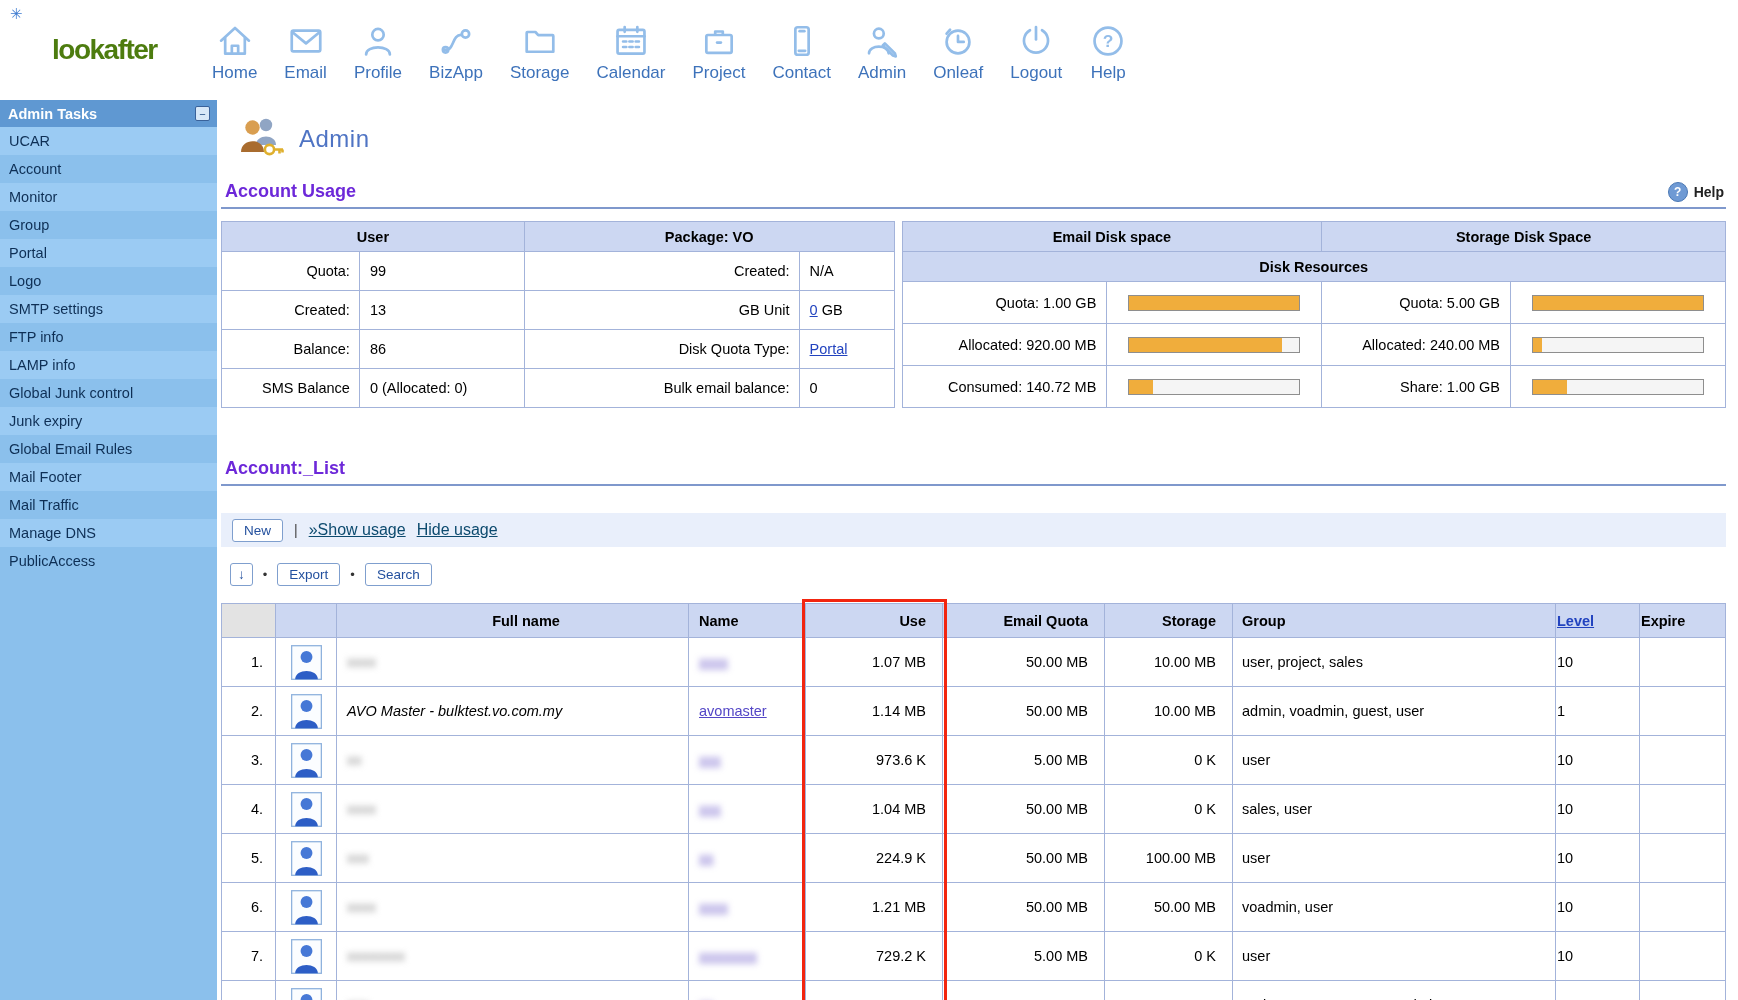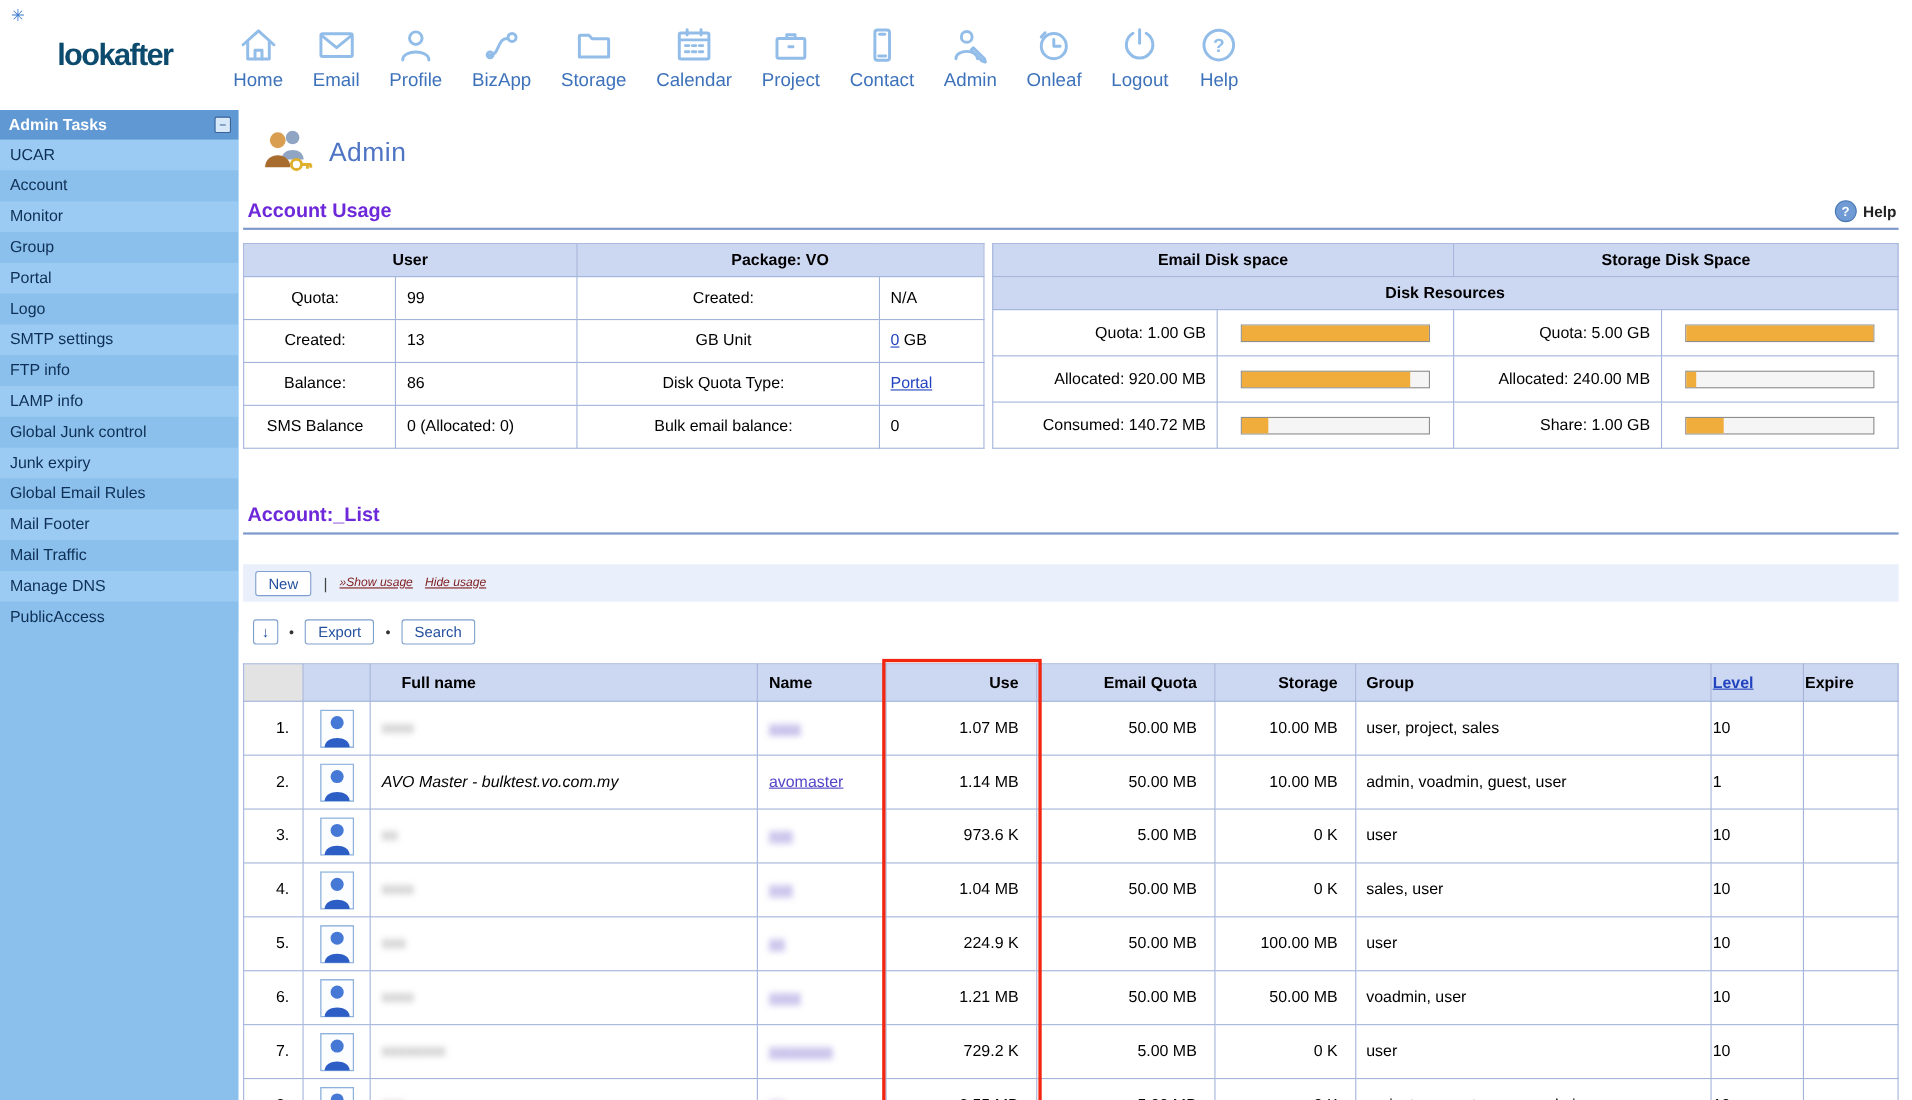--- a/index.html
+++ b/index.html
@@ -2,21 +2,21 @@
 <html><head>
 <meta charset="utf-8">
 <style>
   html,body{margin:0;padding:0;width:1738px;height:1000px;overflow:hidden;background:#fff;
     font-family:"Liberation Sans",sans-serif;}
   .app{position:relative;width:1738px;height:1000px;}
 
   
   .topbar{height:100px;background:#fff;display:flex;align-items:center;position:relative;}
   .sparkle{position:absolute;top:5px;left:10px;color:#3e7bd0;font-size:15px;}
-  .logo{margin-left:52px;font-size:28px;font-weight:bold;color:#0c4a6e;letter-spacing:-1.5px;width:130px;}
+  .logo{margin-left:52px;font-size:28px;font-weight:bold;color:#4d7c0f;letter-spacing:-1.5px;width:130px;}
   .nav-items{display:flex;gap:27px;margin-left:30px;align-items:flex-start;padding-top:4px;}
   .nav-item{display:flex;flex-direction:column;align-items:center;gap:3px;cursor:pointer;}
   .nav-icon{width:38px;height:38px;display:block;}
   .nav-icon svg{width:38px;height:38px;fill:none;stroke:#93bde9;stroke-width:1.7;
     stroke-linecap:round;stroke-linejoin:round;}
   .nav-icon svg text{stroke:none;fill:#93bde9;font-weight:bold;}
   .nav-label{font-size:17px;color:#3d72ba;}
 
   
   .layout{display:flex;height:900px;}
@@ -42,54 +42,54 @@
     color:#fff;font-size:12px;font-weight:bold;text-align:center;line-height:18px;}
   .help-txt{font-size:14px;font-weight:bold;color:#222;}
   .rule{height:2px;background:#7f98cc;margin:0 0 12px 2px;}
 
   
   .usage-row{display:flex;gap:7px;margin-left:2px;}
   .usage-table{border-collapse:collapse;table-layout:fixed;}
   .usage-table th,.usage-table td{border:1px solid #a3b3da;font-size:14.5px;color:#000;}
   .usage-table th{background:#ccd7f2;font-weight:bold;text-align:center;height:27px;}
   .usage-table td{background:#fff;height:36px;}
-  .usage-table td.lbl{text-align:center;padding-right:9px;}
+  .usage-table td.lbl{text-align:right;padding-right:9px;}
   .usage-table td.val{text-align:left;padding-left:10px;}
   .usage-table td.bar-lbl{text-align:right;padding-right:10px;}
   .usage-table td.bar-cell{padding:0;}
   .track{width:170px;height:14px;background:#f5f5f5;border:1px solid #8e8e8e;margin:0 auto;}
   .fill{height:100%;}
 
   a.cell-link{color:#2243bf;text-decoration:underline;}
   a.cell-link.purple{color:#5346c6;text-align:right;}
 
   
   .band{background:#e9effb;height:34px;display:flex;align-items:center;gap:11px;
     padding-left:11px;margin:27px 0 0 2px;}
   .btn{background:#fff;border:1px solid #7f9fce;color:#23509e;font-size:13.5px;padding:3px 11px;
     border-radius:3px;font-family:inherit;cursor:pointer;}
   .btn.small{padding:3px 7px;}
   .sep{color:#444;font-size:14px;}
-  .tb-link{color:#7f1d1d;text-decoration:underline;font-size:11px;font-style:italic;}
+  .tb-link{color:#0c4a6e;text-decoration:underline;font-size:16px;}
   .toolbar2{display:flex;align-items:center;gap:10px;padding-left:11px;margin-top:16px;}
   .dot{color:#333;font-size:13px;}
 
   
   .list-table{border-collapse:collapse;table-layout:fixed;margin:17px 0 0 2px;width:1504px;}
   .list-table th{background:#ccd7f2;border:1px solid #a3b3da;height:31px;font-size:14.5px;
     font-weight:bold;color:#000;}
   .list-table th:first-child{background:#e3e3e3;}
   .list-table td{background:#fff;border:1px solid #a3b3da;height:44px;font-size:14.5px;color:#000;
     overflow:hidden;white-space:nowrap;}
   .c-r{text-align:right;padding-right:16px;}
   .c-l{text-align:left;padding-left:9px;}
   .c-c{text-align:left;}
   .c-num{text-align:right;padding-right:12px;}
   .c-fn{text-align:left;padding-left:10px;}
-  .h-fn{text-align:left;padding-left:28px;}
+  .h-fn{text-align:center;padding-left:28px;}
   .h-nm,.c-nm{text-align:left;padding-left:10px;}
   .c-av{text-align:center;padding:2px 0;}
   .avatar{display:inline-block;width:31px;height:35px;vertical-align:middle;}
   .avatar svg{width:31px;height:35px;display:block;}
   .ital{font-style:italic;}
   .blur{filter:blur(3px);color:#8a8a8a;}
   a.blur{color:#6a58c8;}
   a.hdr-link{color:#2243bf;text-decoration:underline;font-weight:bold;}
 
   .red-box{position:absolute;border:3px solid #f2250f;pointer-events:none;z-index:5;

